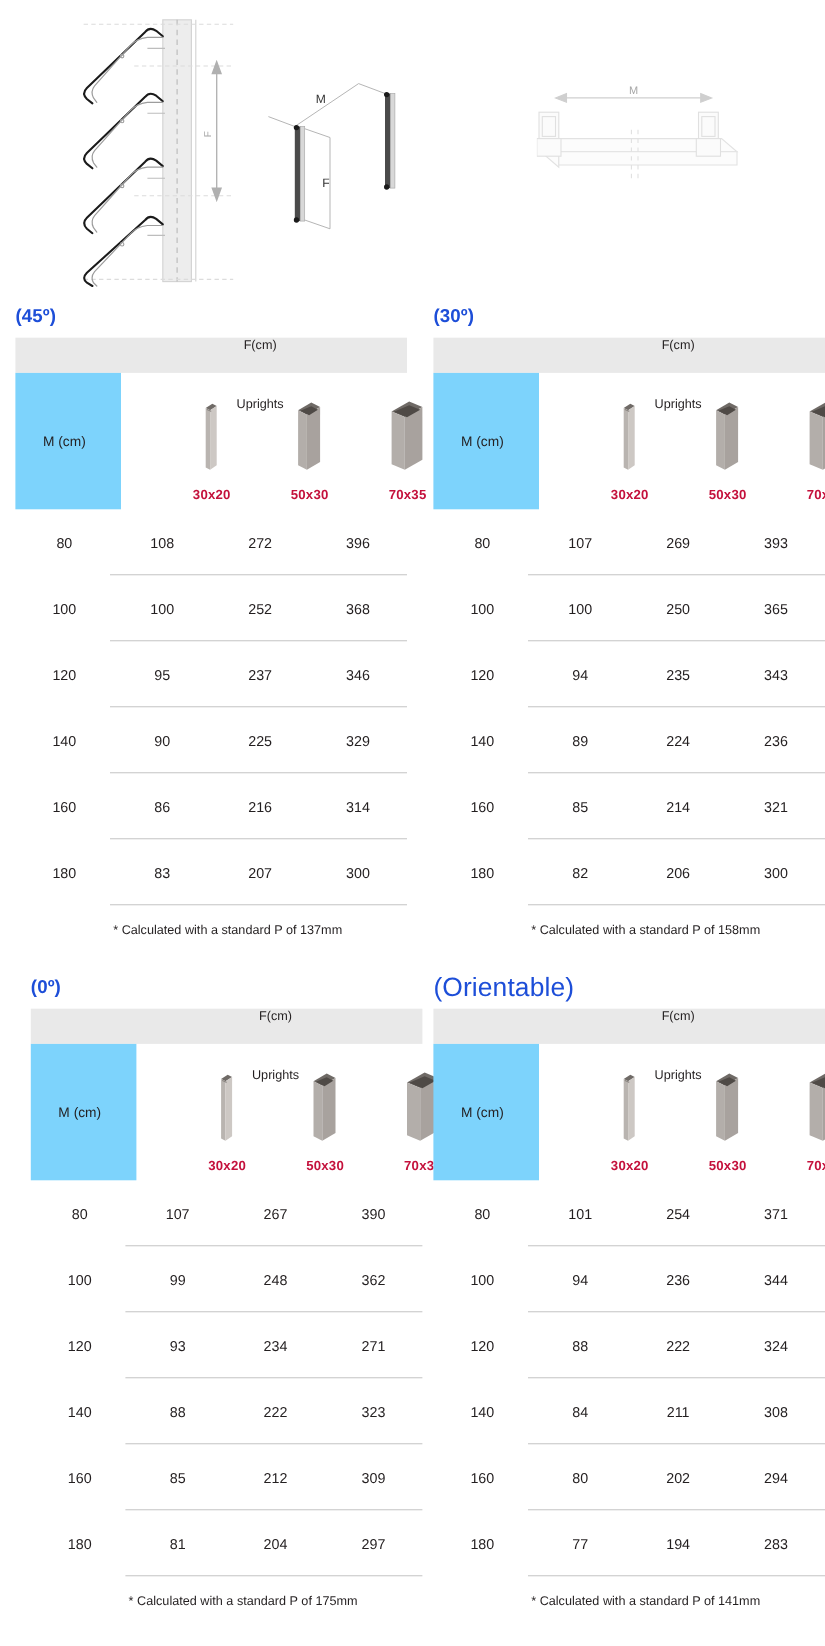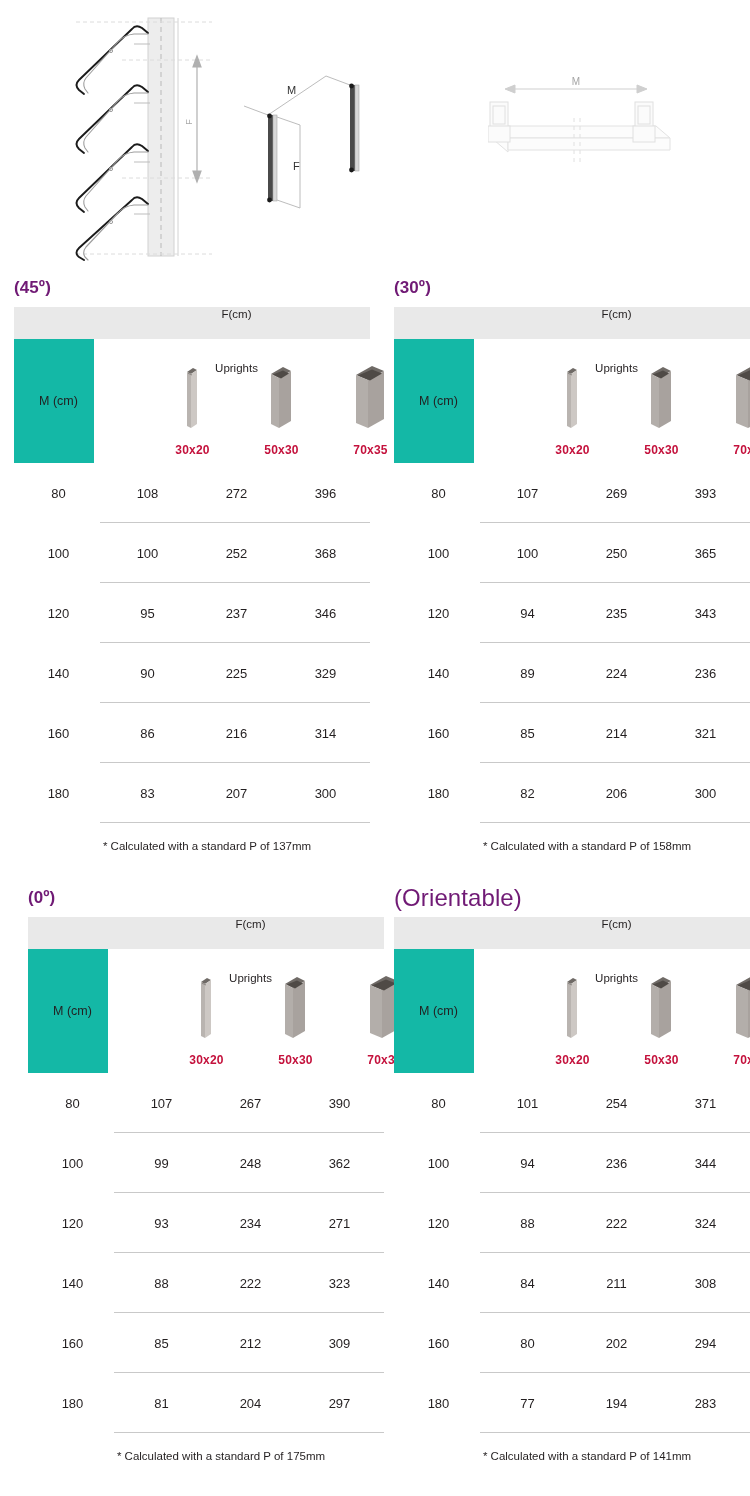--- a/index.html
+++ b/index.html
@@ -24,21 +24,21 @@
   .dg3 { position: absolute; left: 488px; top: 58px; }
 
   
   .block { position: absolute; width: 356px; }
   .block.b1 { left: 14px;  top: 278px; }
   .block.b2 { left: 394px; top: 278px; }
   .block.b3 { left: 28px;  top: 888px; }
   .block.b4 { left: 394px; top: 888px; }
 
   .blk-title {
-    color: #701a75;
+    color: #1d4ed8;
     font-size: 17px;
     font-weight: bold;
     letter-spacing: .1px;
     line-height: 20px;
     margin-bottom: 9px;
     white-space: nowrap;
   }
   .blk-title.light { font-weight: normal; font-size: 24px; }
 
   .tbl { position: relative; width: 356px; }
@@ -52,22 +52,22 @@
   }
   .hdr-band-txt {
     position: absolute; left: 89px; top: 0;
     width: 267px; height: 32px;
     display: flex; flex-direction: column;
     align-items: center; justify-content: space-between;
     font-size: 11.5px; line-height: 14px; color: #231f20; gap: 40px;
   }
   .hdr-mcol {
     position: absolute; left: 0; top: 32px;
-    width: 80px; height: 124px;
-    background: #14b8a6;
+    width: 96px; height: 124px;
+    background: #7dd3fc;
   }
   .hdr-mcol span {
     position: absolute; left: 0; top: 0;
     width: 89px; height: 124px;
     display: flex; align-items: center; justify-content: center;
     font-size: 12.5px; color: #231f20;
   }
   .hdr-cols {
     position: absolute; left: 89px; top: 32px;
     width: 267px; height: 124px;

